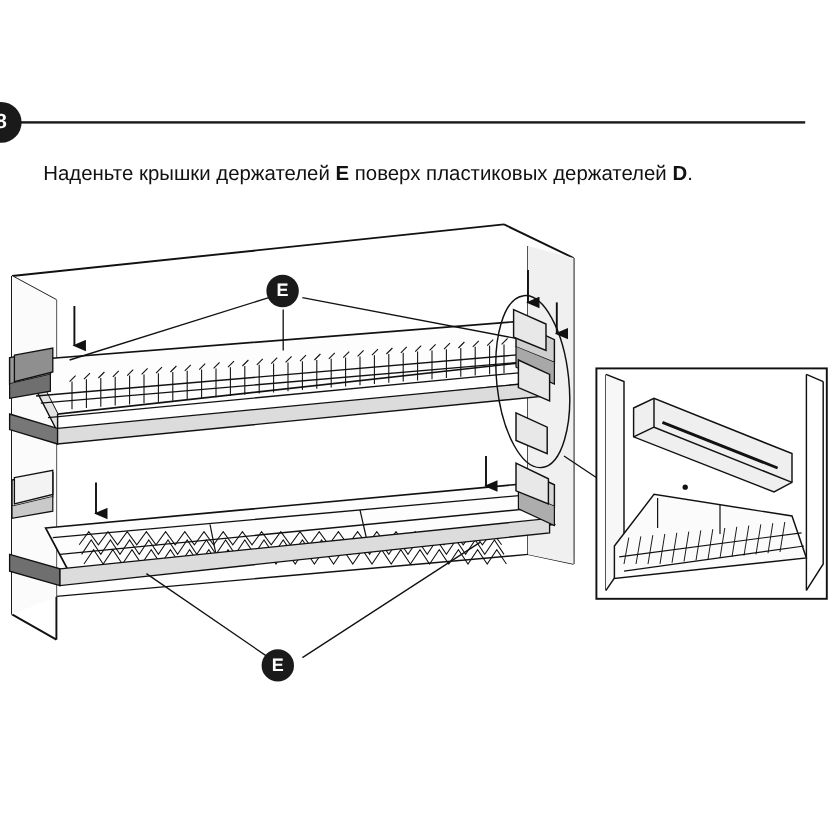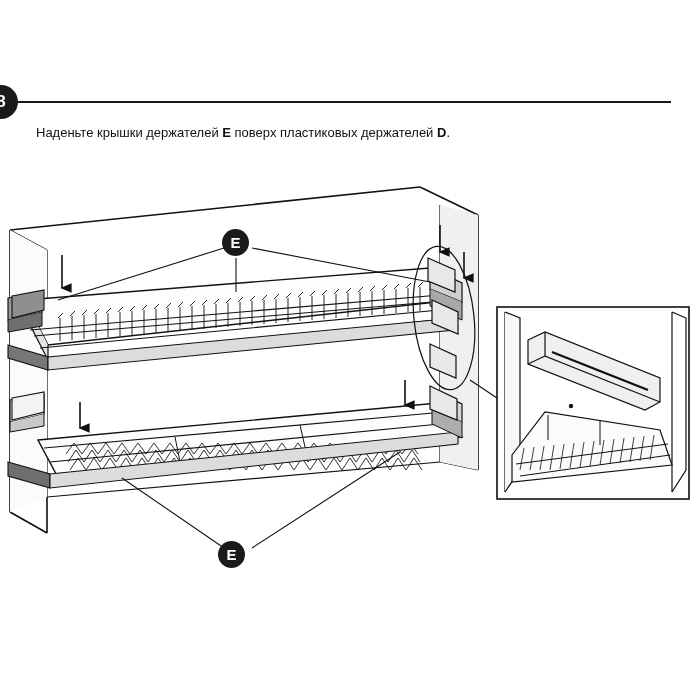--- a/index.html
+++ b/index.html
@@ -39,23 +39,23 @@
     position: absolute;
     left: 16px;
     top: 101px;
     width: 655px;
     height: 2px;
     background: #1a1a1a;
   }
   .instruction {
     position: absolute;
     left: 36px;
-    top: 124px;
+    top: 136px;
     width: 640px;
-    font-size: 13px;
+    font-size: 17px;
     color: #111111;
     line-height: 18px;
     white-space: nowrap;
   }
   .instruction b {
     font-weight: bold;
   }
   .callout {
     position: absolute;
     width: 27px;

